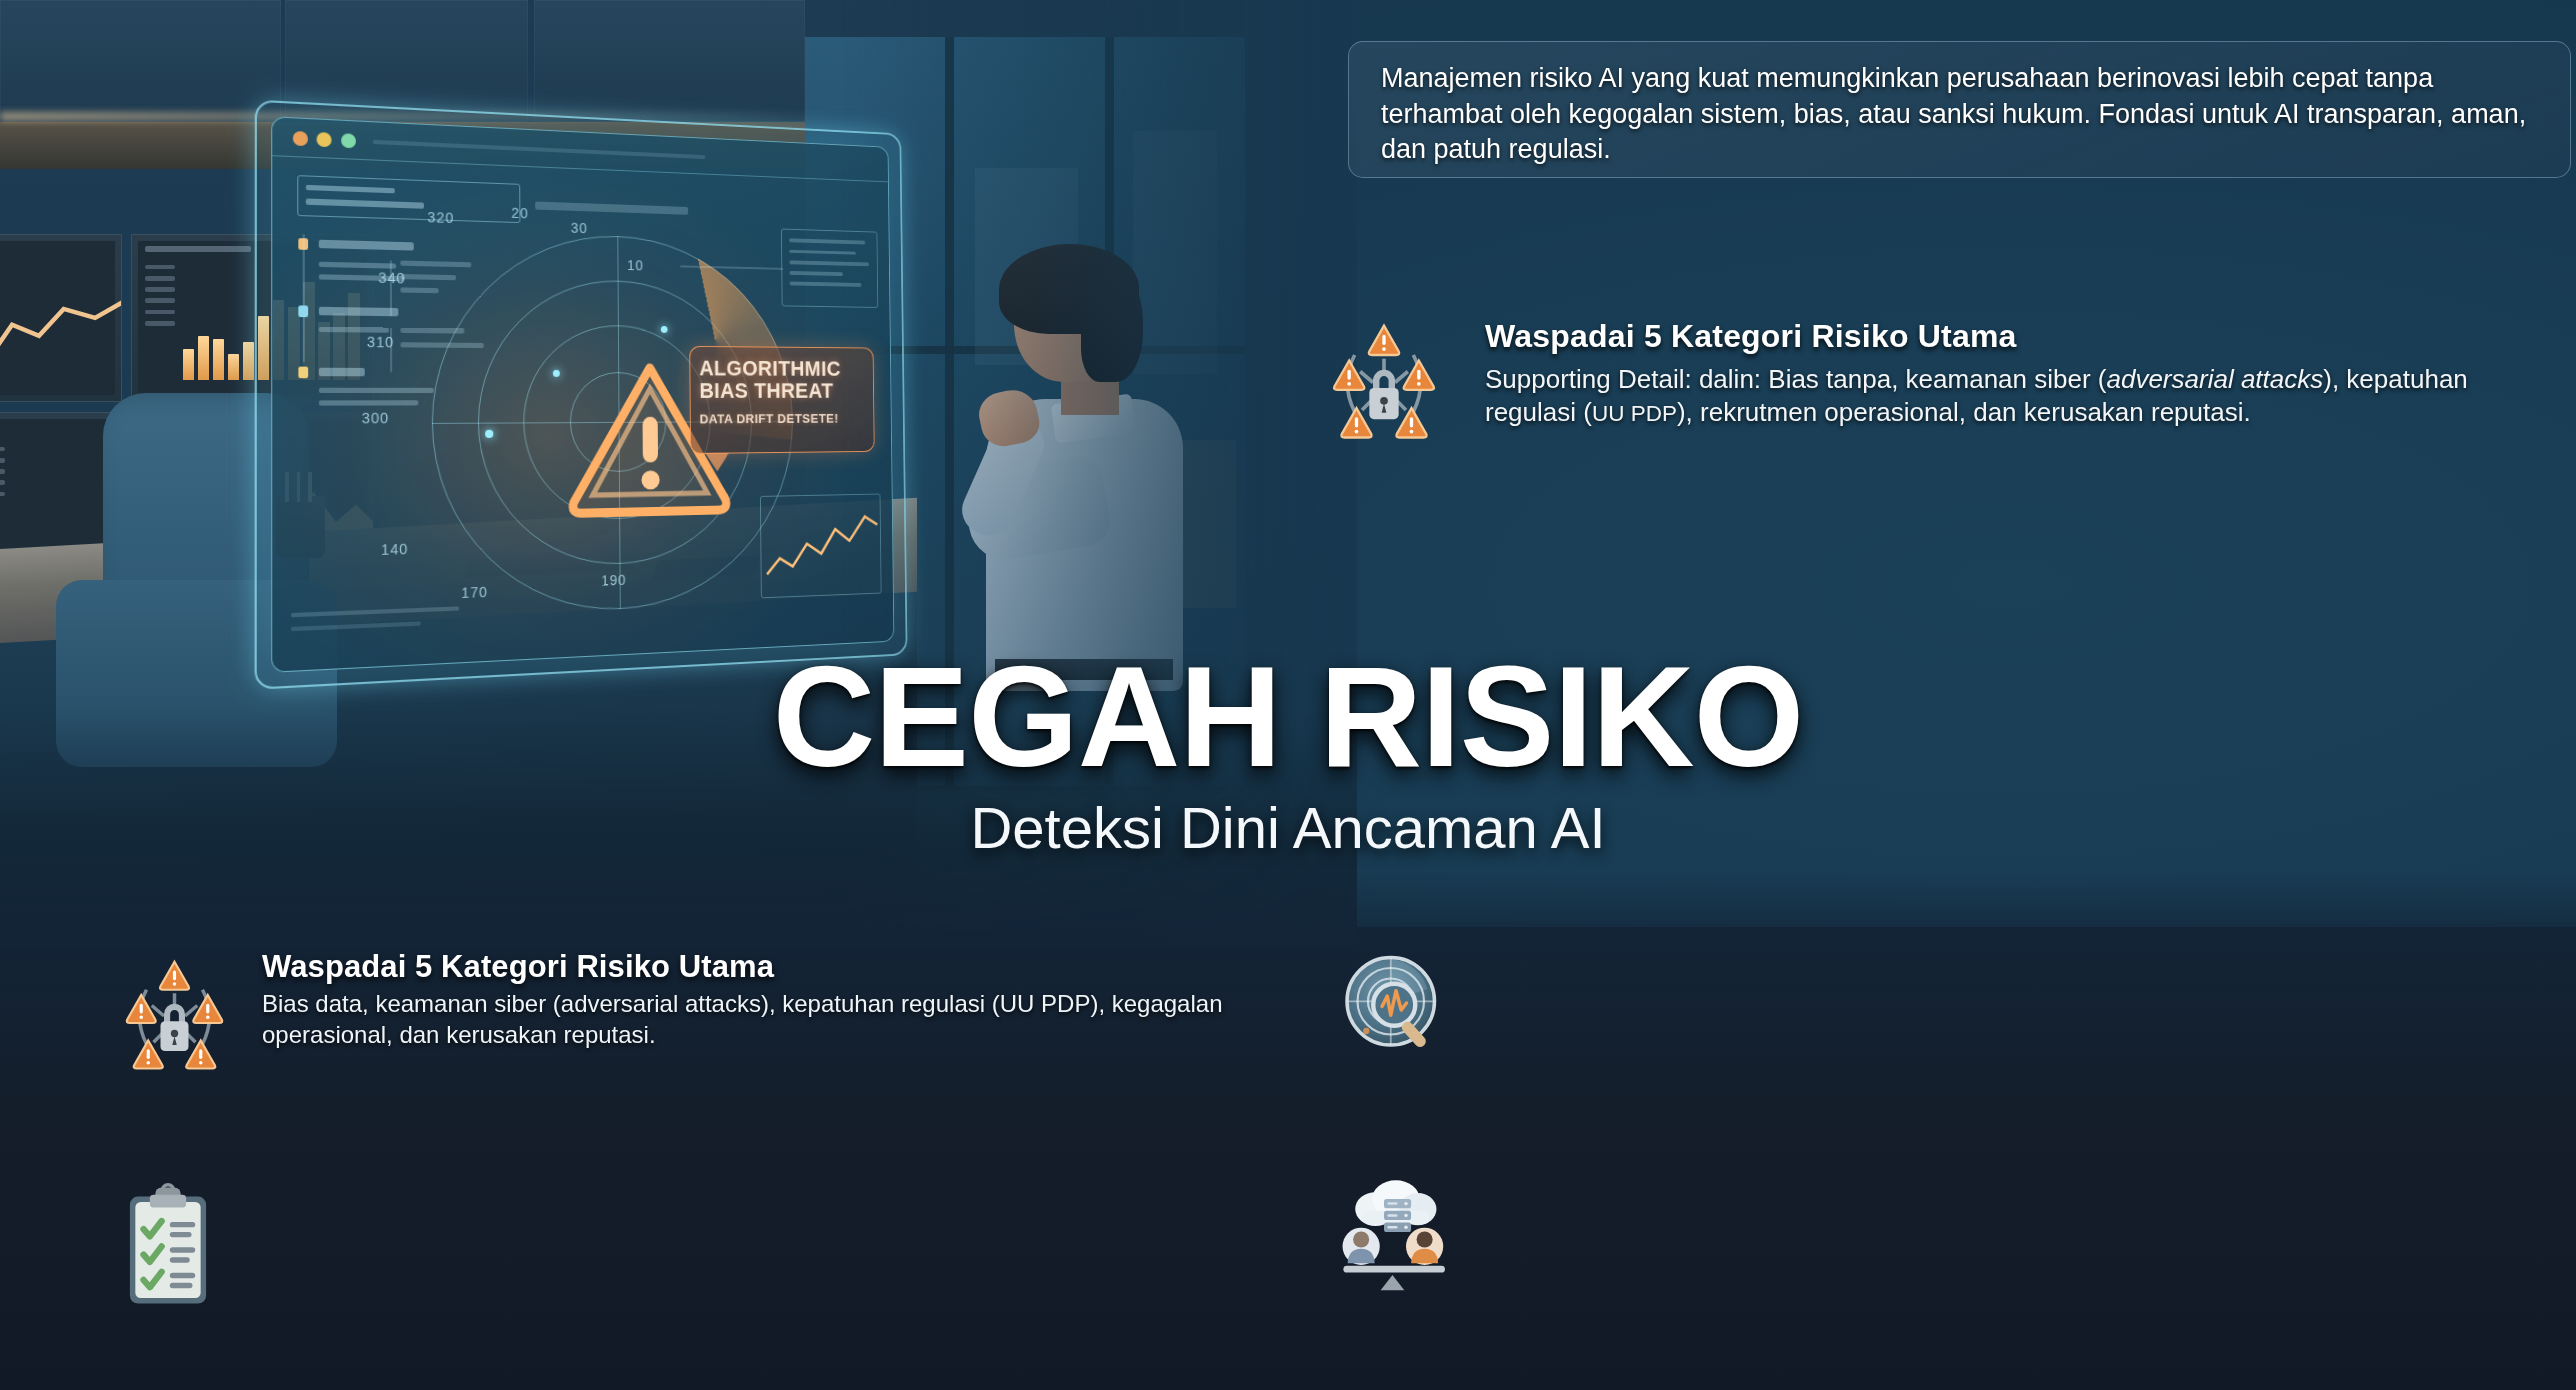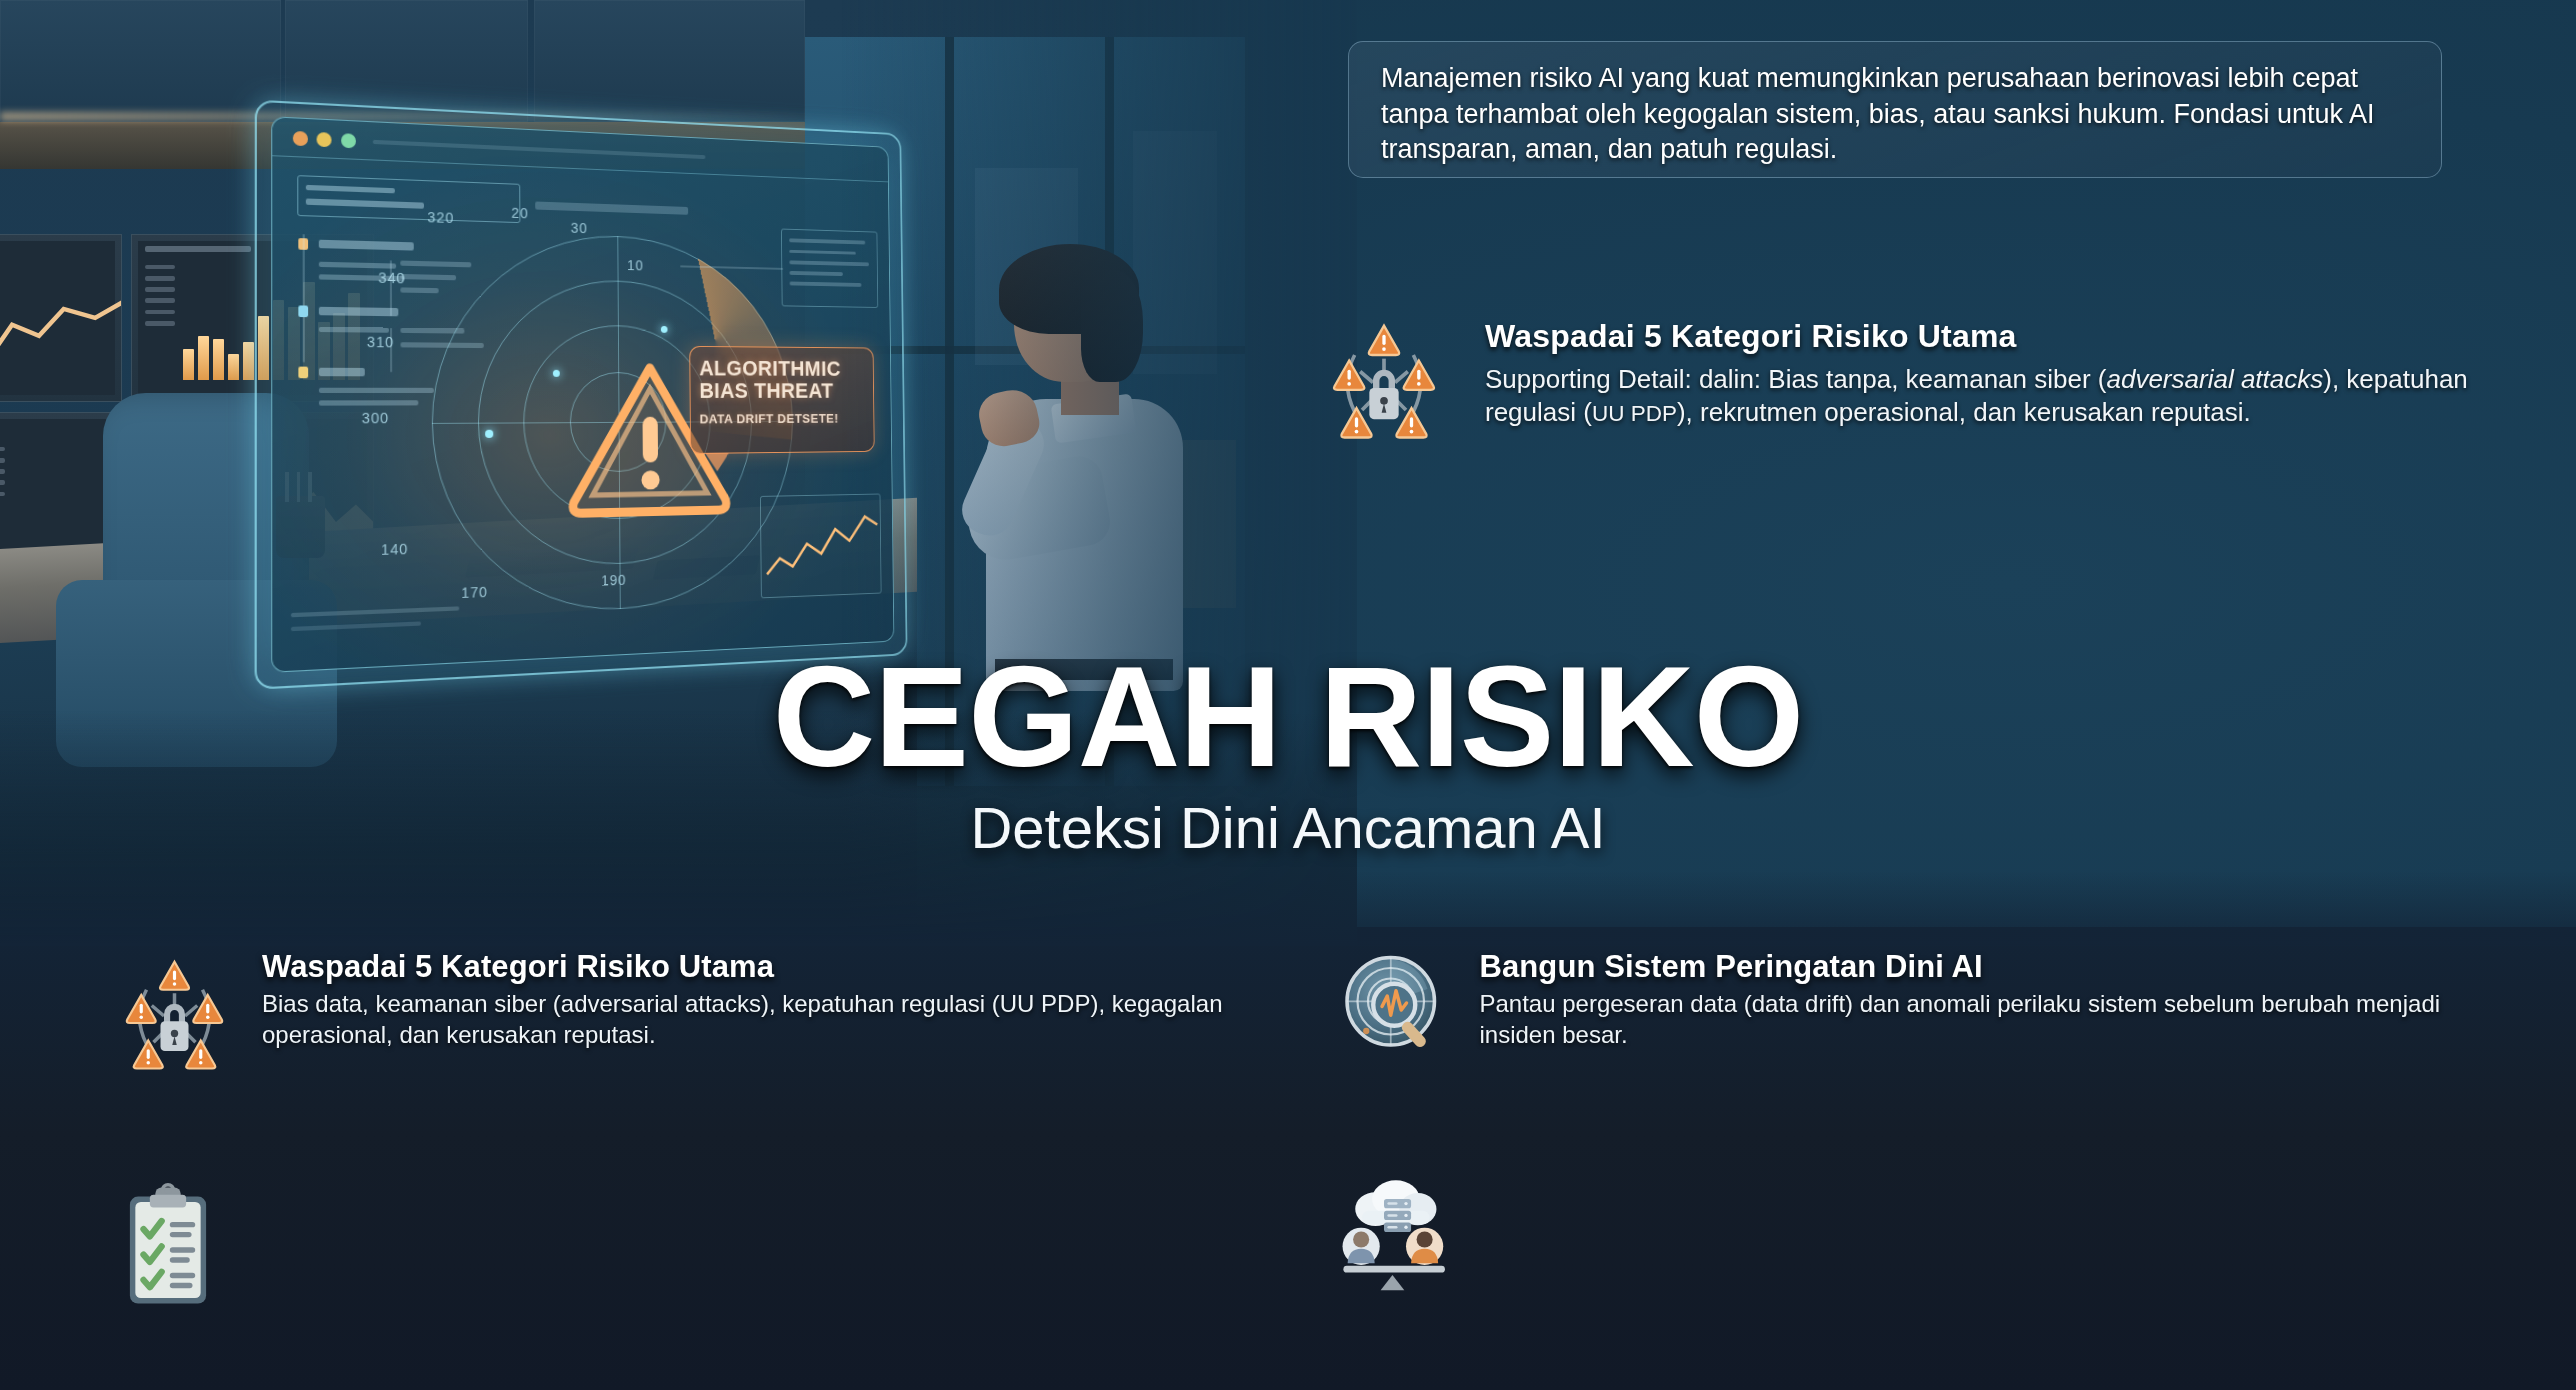--- a/index.html
+++ b/index.html
@@ -255,21 +255,21 @@
     background:linear-gradient(160deg,#dcb094,#bd8a6c); border-radius:40% 44% 36% 40%;
     transform:rotate(-12deg);
   }
   .m-belt{
     position:absolute; left:54px; top:408px; width:178px; height:20.6px;
     background:linear-gradient(180deg,#2c3742,#1c252e);
   }
 
   
   #banner{
-    position:absolute; left:1348px; top:41px; width:1094px; height:137px;
+    position:absolute; left:1348px; top:41px; width:1223px; height:137px;
     border:1.9px solid rgba(138,176,200,.5);
     border-radius:15px;
     background:linear-gradient(160deg, rgba(47,79,102,.62), rgba(32,62,84,.5));
     z-index:60;
     padding:19px 32px 0;
   }
   #banner p{
     color:#fff; font-size:27px; line-height:1.32; font-weight:400;
     text-shadow:0 1.9px 4.7px rgba(0,0,0,.75);
   }
@@ -674,24 +674,20 @@
           <circle cx="58" cy="54" r="26" fill="none" stroke="#dfe8ee" stroke-width="2.5" opacity=".8"></circle>
           <path d="M58 54 L58 6 A48 48 0 0 1 100 40 Z" fill="#bfe6f2" opacity=".18"></path>
           <line x1="58" y1="4" x2="58" y2="104" stroke="#e3ecf1" stroke-width="2" opacity=".55"></line>
           <line x1="8" y1="54" x2="108" y2="54" stroke="#e3ecf1" stroke-width="2" opacity=".55"></line>
           <circle cx="62" cy="58" r="24" fill="#4e7388" stroke="#d6e0e7" stroke-width="5"></circle>
           <polyline points="48,60 54,48 58,70 64,42 70,64 76,56" fill="none" stroke="#ef9a4e" stroke-width="4" stroke-linejoin="round" stroke-linecap="round"></polyline>
           <rect x="76" y="76" width="13" height="34" rx="6" transform="rotate(-42 82 90)" fill="#d9b98d"></rect>
           <circle cx="30" cy="88" r="3.6" fill="#ef9a4e" opacity=".8"></circle>
         </svg>
       </div>
-      <div class="txt">
-        <div class="c-title">Bangun Sistem Peringatan Dini AI</div>
-        <div class="c-desc">Pantau pergeseran data (data drift) dan anomali perilaku sistem sebelum berubah menjadi insiden besar.</div>
-      </div>
     </div>
 
     <div class="cell">
       <div class="ico-wrap">
         <svg viewBox="0 0 100 140" style="width:92px;height:127px;">
           <rect x="8" y="16" width="84" height="118" rx="9" fill="#566d7c"></rect>
           <rect x="14" y="22" width="72" height="106" rx="6" fill="#e4eae6"></rect>
           <rect x="36" y="6" width="28" height="18" rx="7" fill="#8d979e"></rect>
           <circle cx="50" cy="9" r="6" fill="none" stroke="#8d979e" stroke-width="4"></circle>
           <rect x="30" y="14" width="40" height="14" rx="4" fill="#a8b1b7"></rect>

